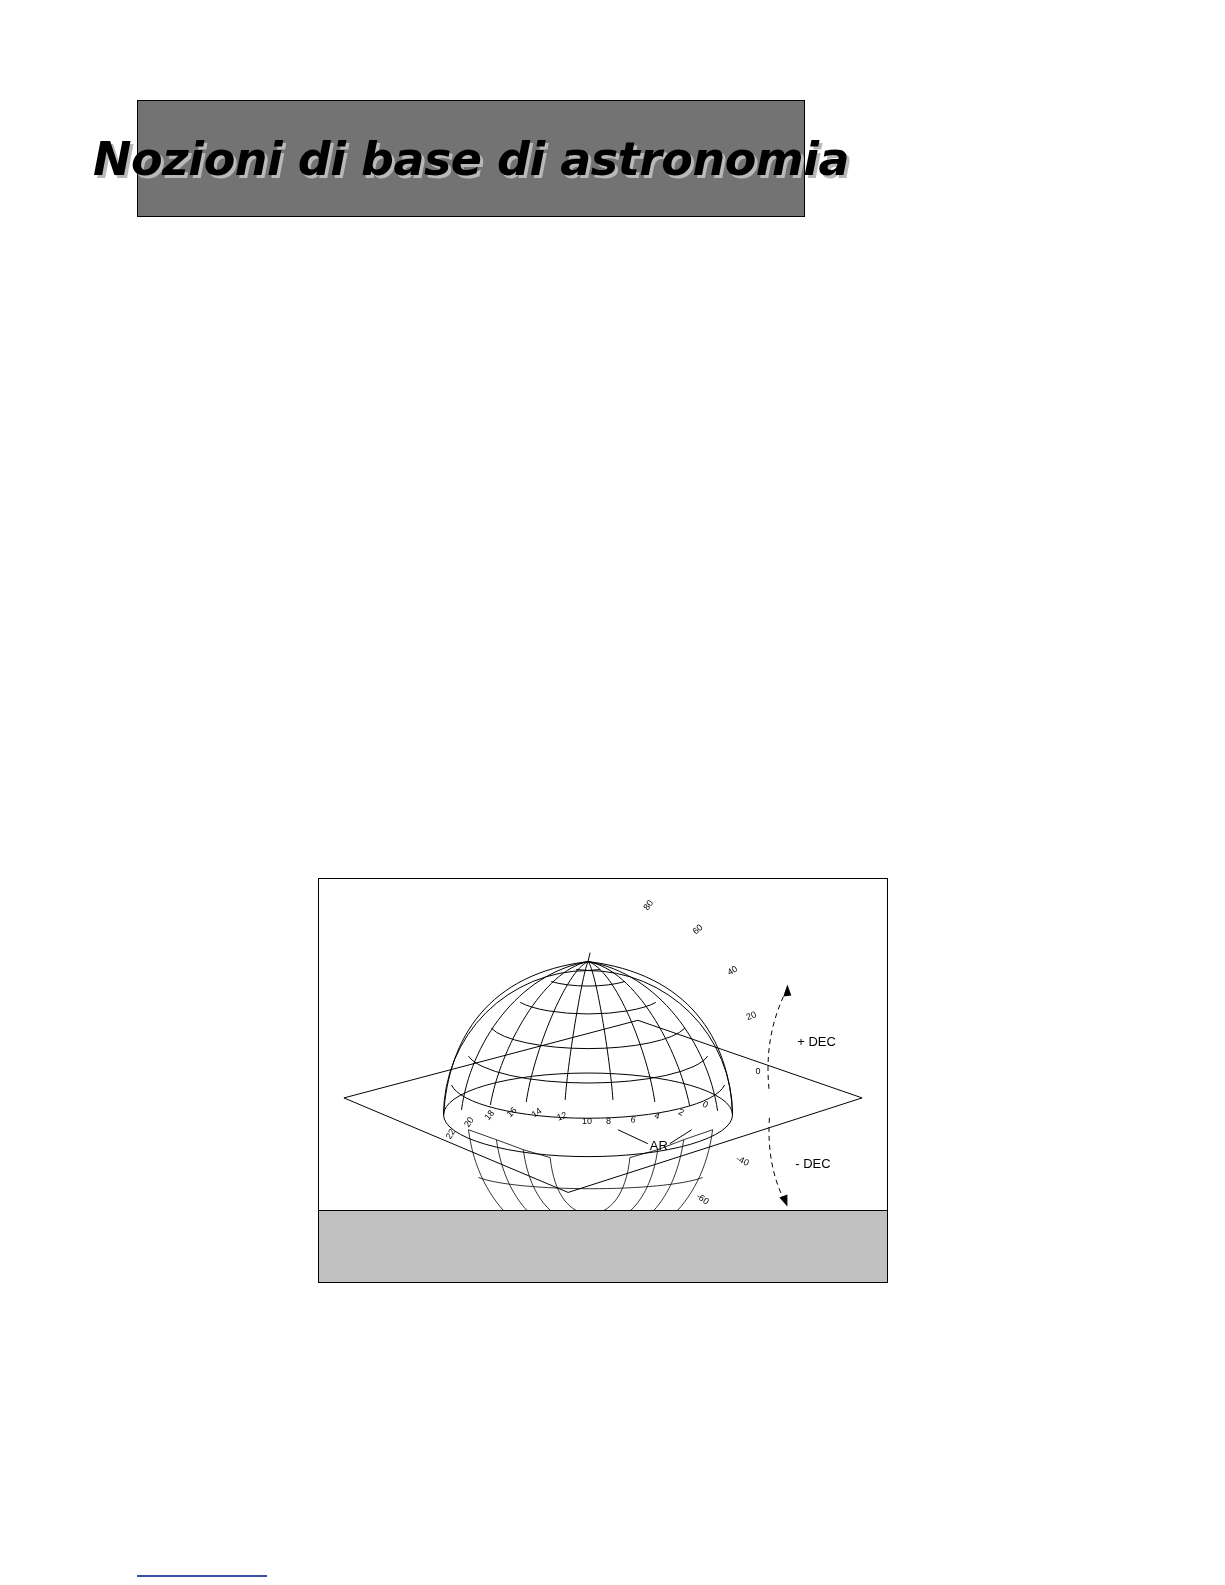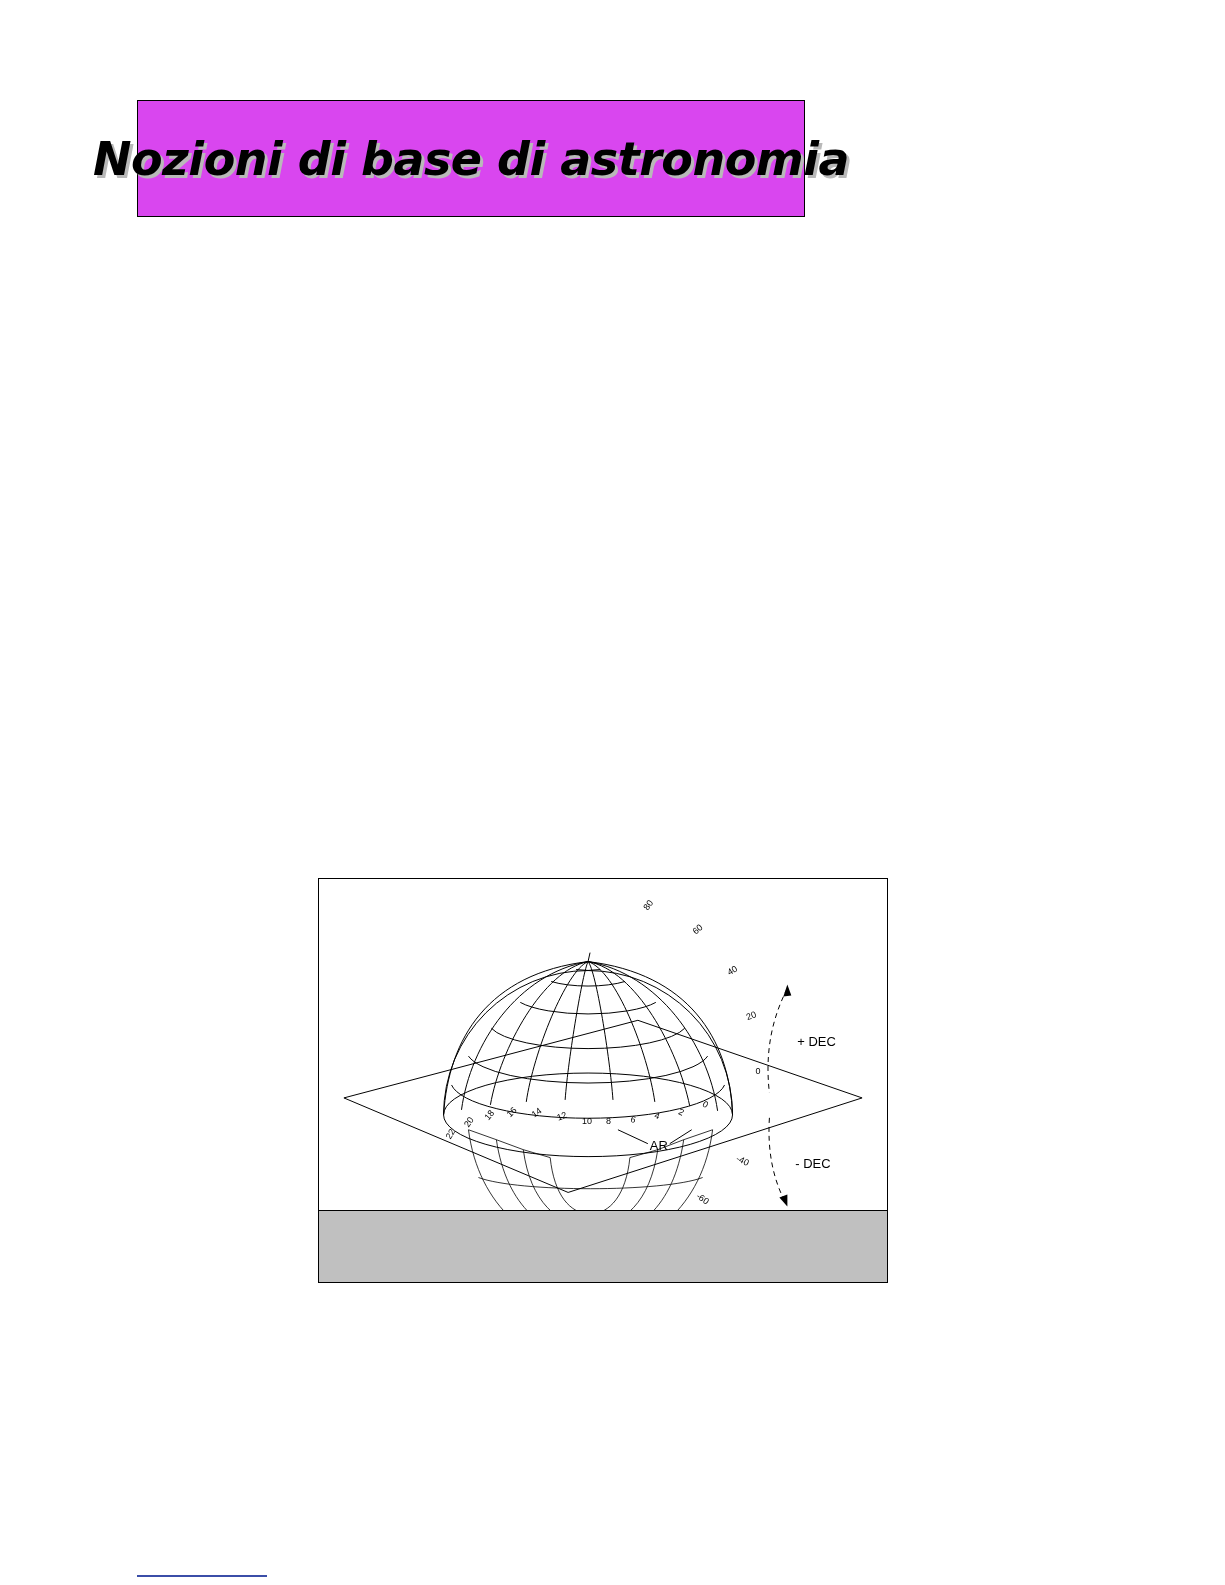--- a/index.html
+++ b/index.html
@@ -17,21 +17,21 @@
 
   
   #title-box {
     position: absolute;
     left: 137px;
     top: 100px;
     width: 668px;
     height: 117px;
     border: 1px solid #000000;
     box-sizing: border-box;
-    background: #d946ef;
+    background: #737373;
   }
   #title-text {
     position: absolute;
     left: 0;
     top: 0;
     width: 100%;
     height: 100%;
     display: flex;
     align-items: center;
     justify-content: center;

